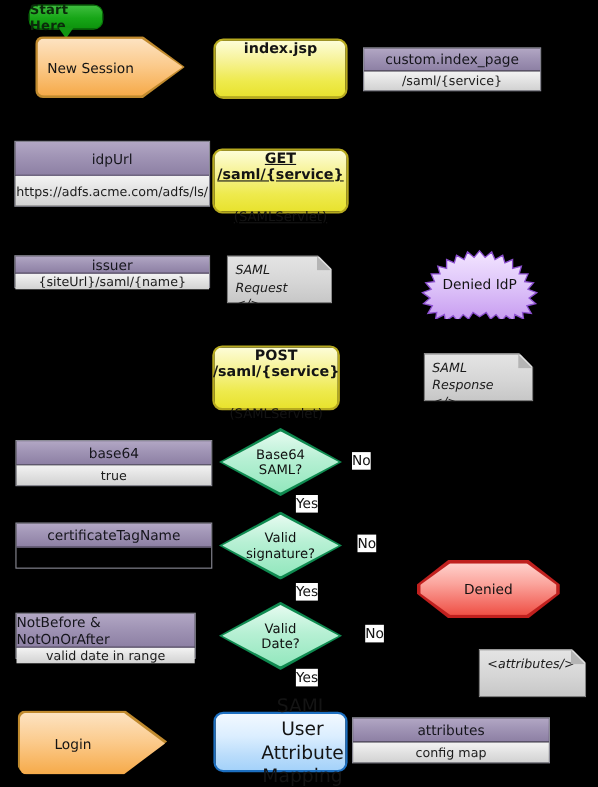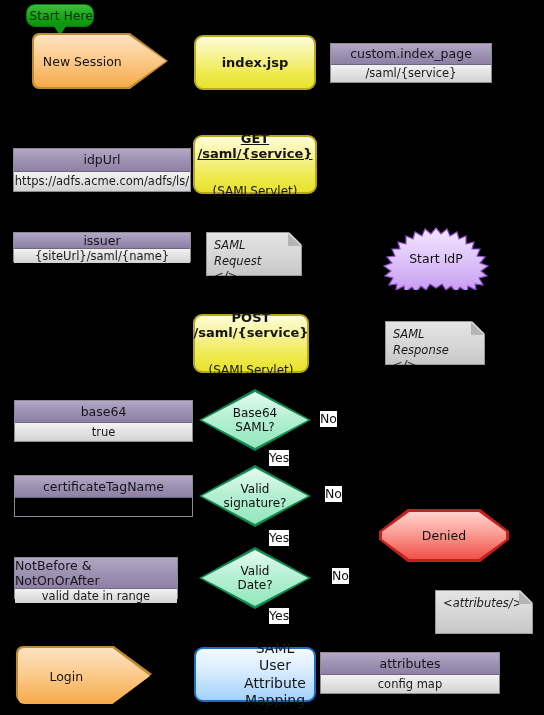--- a/index.html
+++ b/index.html
@@ -9,22 +9,22 @@
     font-family:"DejaVu Sans","Liberation Sans",sans-serif;
     background:#000000;
   }
   .canvas{position:absolute;left:0;top:0;width:544px;height:715px;}
   .node{position:absolute;box-sizing:border-box;}
 
   
   .callout{
     background:linear-gradient(to bottom,#3fbe3f 0%,#17a617 55%,#0d930d 100%);
     border:1px solid #0a7a0a;border-radius:9px;
-    color:#0b2b0b;font-size:12px;font-weight:400;
-    display:flex;align-items:center;justify-content:flex-end;
+    color:#0b2b0b;font-size:12px;font-weight:700;
+    display:flex;align-items:center;justify-content:center;
     box-shadow:1px 1px 2px rgba(0,0,0,.6);
     letter-spacing:.2px;
   }
   .callout:after{
     content:"";position:absolute;left:26px;bottom:-9px;
     width:0;height:0;border-left:7px solid transparent;border-right:7px solid transparent;
     border-top:10px solid #129612;
   }
   .pent-border{
     position:absolute;
@@ -43,34 +43,34 @@
     position:absolute;left:0;top:0;right:0;bottom:0;
     display:flex;align-items:center;justify-content:center;
     color:#141414;font-size:12.5px;padding-right:26%;
     white-space:nowrap;
   }
 
   
   .yellow{
     background:linear-gradient(to bottom,#fdfdd8 0%,#f6f292 38%,#eeea4d 72%,#e8e22e 100%);
     border:2px solid #b6a91f;border-radius:9px;
-    display:flex;flex-direction:column;align-items:center;justify-content:center;
+    display:flex;flex-direction:column;align-items:center;
     color:#141414;text-align:center;line-height:1.18;
     box-shadow:1px 2px 3px rgba(0,0,0,.55);
   }
   .yellow .l1{font-weight:bold;font-size:13px;}
   .yellow .l2{font-weight:bold;font-size:13px;}
   .yellow .l3{font-size:12px;margin-top:22px;}
 
   
   .blue{
     background:linear-gradient(to bottom,#f2f9ff 0%,#dbeeff 40%,#b9dcfb 75%,#a4d2fa 100%);
     border:2px solid #1d6fc0;border-radius:9px;
     display:flex;flex-direction:column;align-items:center;justify-content:center;
-    color:#141414;text-align:center;font-size:14px;line-height:1.25;
+    color:#141414;text-align:center;font-size:17px;line-height:1.25;
     box-shadow:1px 2px 3px rgba(0,0,0,.5);
     padding-left:40px;
   }
 
   
   .prop{
     box-shadow:2px 2px 3px rgba(0,0,0,.6);
     border:1px solid #8b8b96;
     display:flex;flex-direction:column;
   }
@@ -173,21 +173,21 @@
 
   <div class="node yellow" style="left:194px;top:35px;width:122px;height:55px;">
     <div class="l1">index.jsp</div>
   </div>
 
   <div class="node prop" style="left:330px;top:43px;width:162px;height:40px;">
     <div class="hdr">custom.index_page</div>
     <div class="val">/saml/{service}</div>
   </div>
 
-  <div class="node prop" style="left:13px;top:148px;width:178px;height:44px;">
+  <div class="node prop" style="left:13px;top:128px;width:178px;height:60px;">
     <div class="hdr">idpUrl</div>
     <div class="val">https://adfs.acme.com/adfs/ls/</div>
   </div>
 
   <div class="node yellow" style="left:193px;top:135px;width:124px;height:59px;text-decoration:underline;">
     <div class="l1">GET</div>
     <div class="l2">/saml/{service}</div>
     <div class="l3">(SAMLServlet)</div>
   </div>
 
@@ -206,21 +206,21 @@
     <svg width="132" height="64" viewBox="0 0 132 64">
       <defs>
         <linearGradient id="burstg" x1="0" y1="0" x2="0" y2="1">
           <stop offset="0%" stop-color="#f3e5ff"></stop>
           <stop offset="45%" stop-color="#e0c8fa"></stop>
           <stop offset="100%" stop-color="#c79bf0"></stop>
         </linearGradient>
       </defs>
       <polygon fill="url(#burstg)" stroke="#8c4fd0" stroke-width="1.2" points="66,2 71,8 77,3 80,10 87,6 89,13 96,10 96,18 104,16 102,23 110,23 107,30 115,31 110,37 118,40 111,45 117,50 109,52 113,59 105,58 106,64 98,60 97,66 90,61 86,66 81,60 76,64 72,58 66,62 60,58 56,64 51,60 46,66 42,61 35,66 34,60 26,64 27,58 19,59 23,52 15,50 21,45 14,40 22,37 17,31 25,30 22,23 30,23 28,16 36,18 36,10 43,13 45,6 52,10 55,3 61,8"></polygon>
     </svg>
-    <div class="burst-label">Start IdP</div>
+    <div class="burst-label">Denied IdP</div>
   </div>
 
   <div class="node yellow" style="left:193px;top:314px;width:116px;height:59px;">
     <div class="l1">POST</div>
     <div class="l2">/saml/{service}</div>
     <div class="l3">(SAMLServlet)</div>
   </div>
 
   <div class="node note" style="left:385px;top:321px;width:100px;height:44px;">
     <div class="fold"></div>

